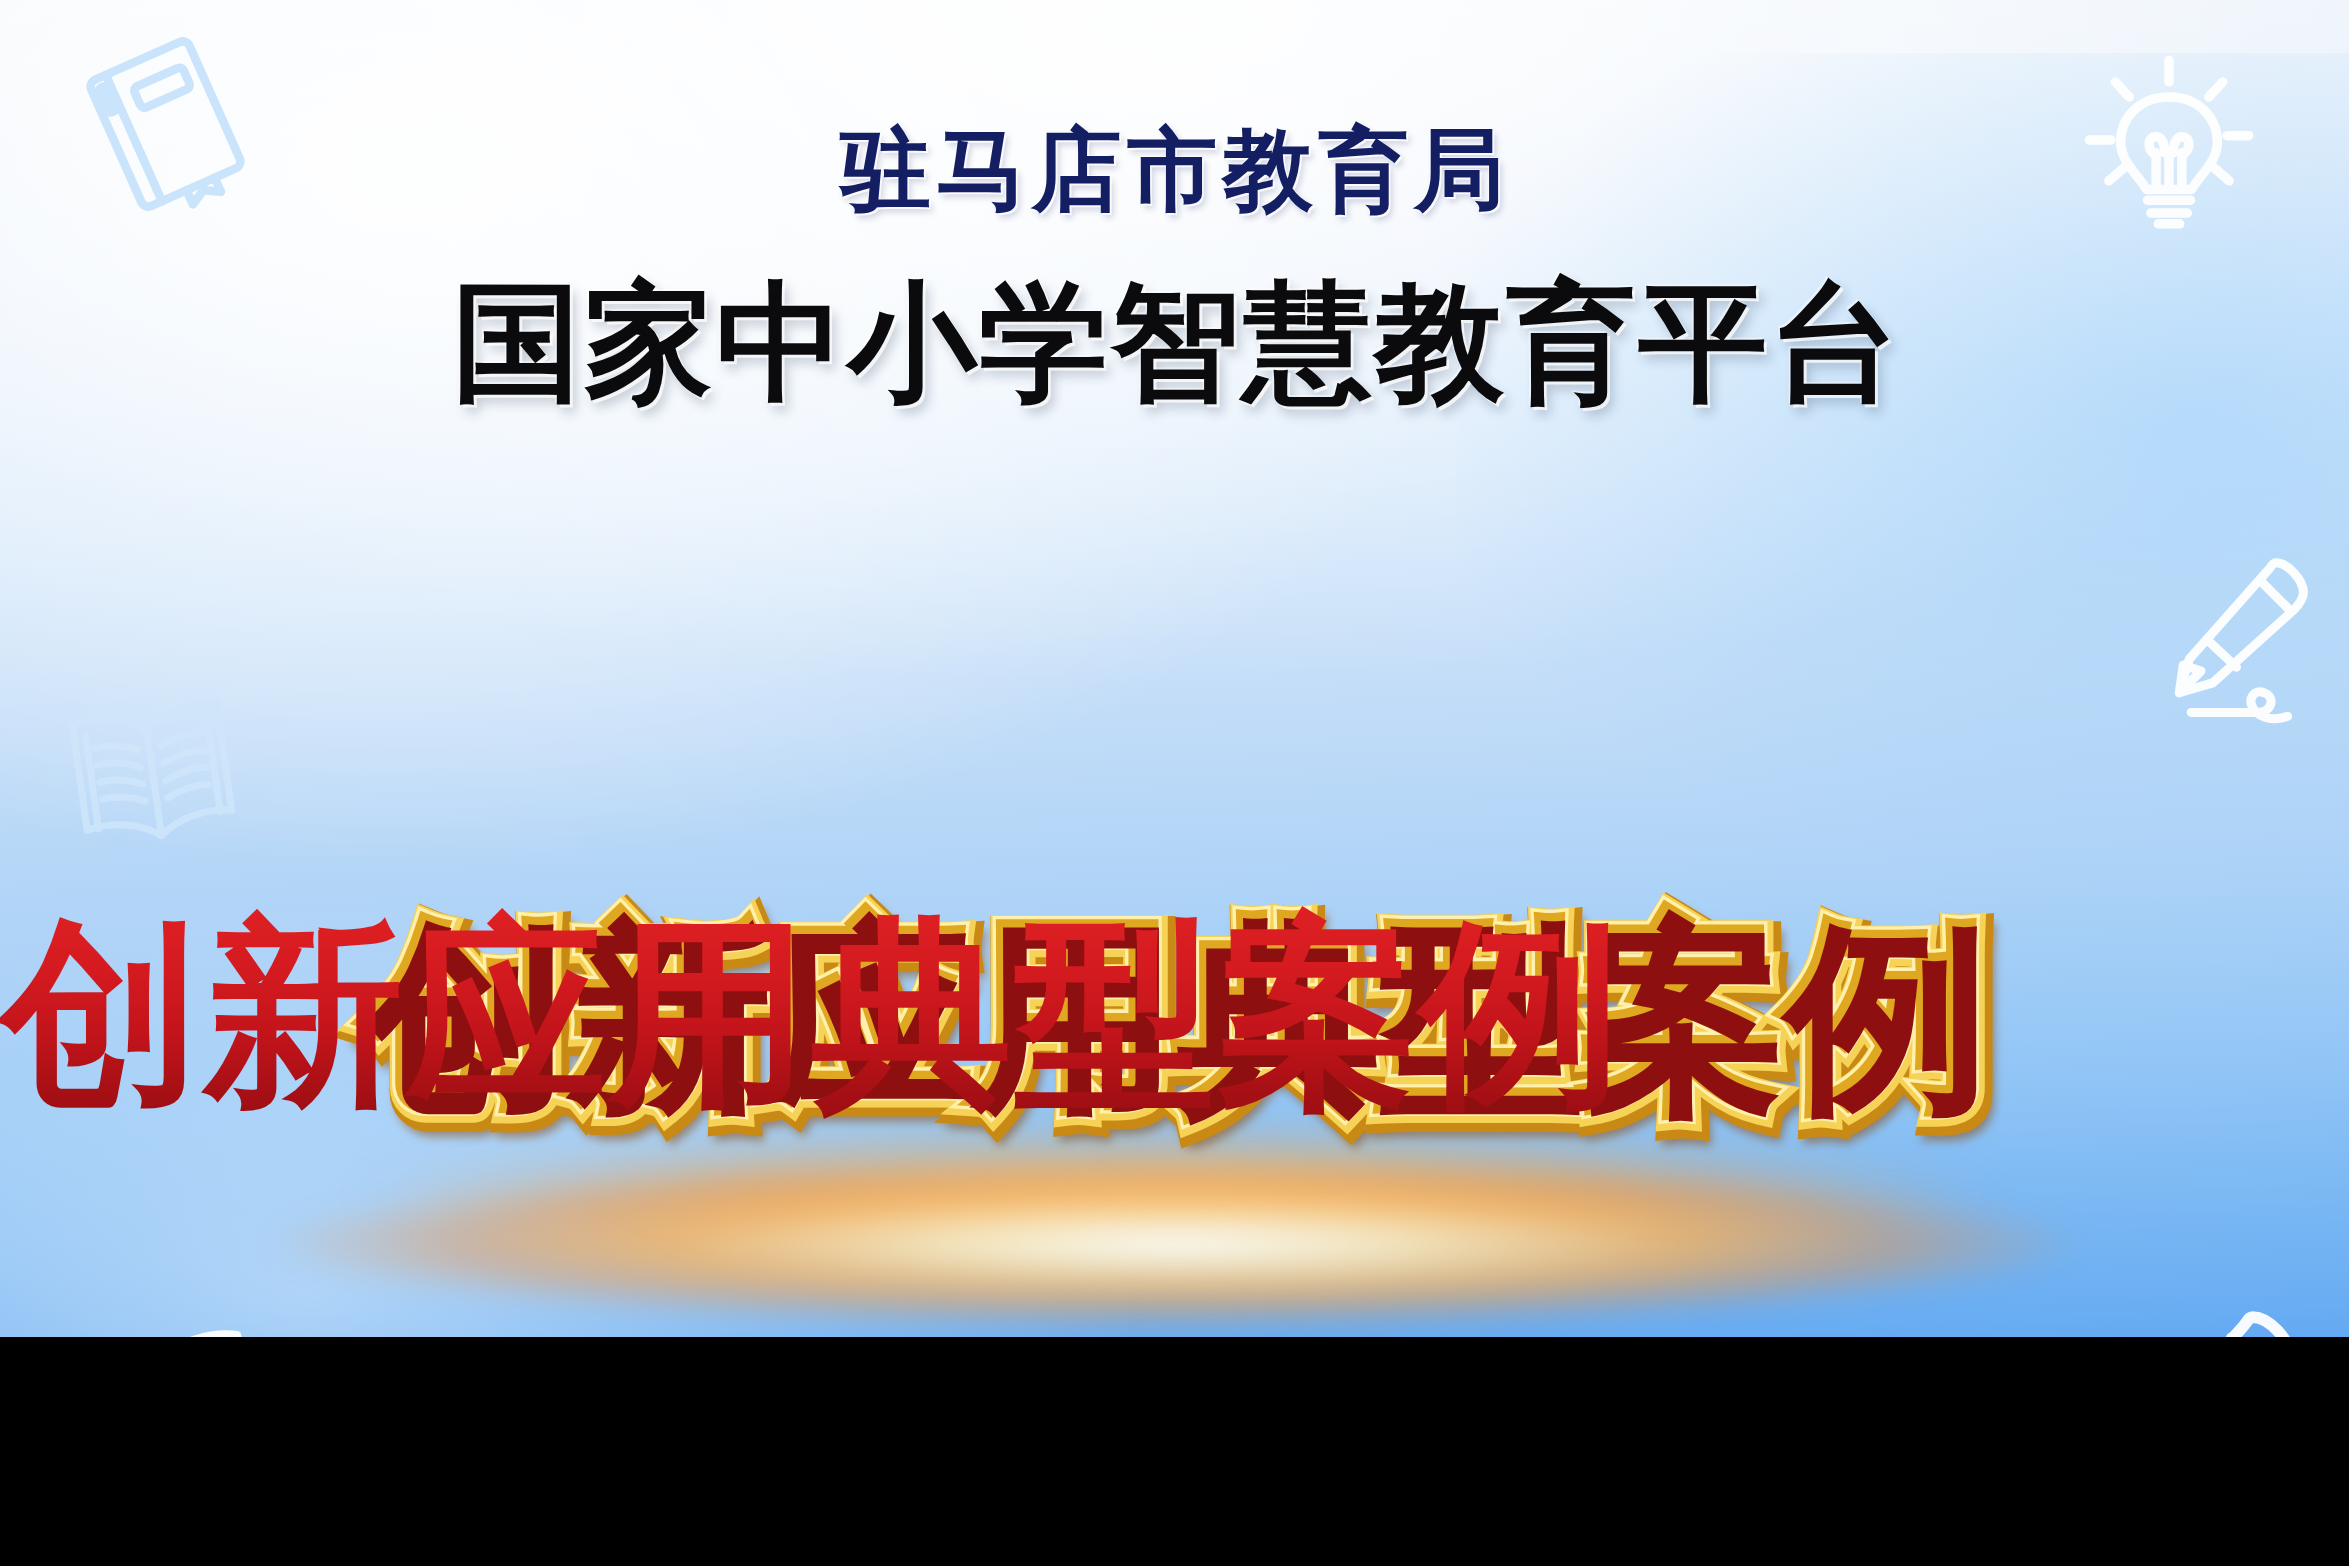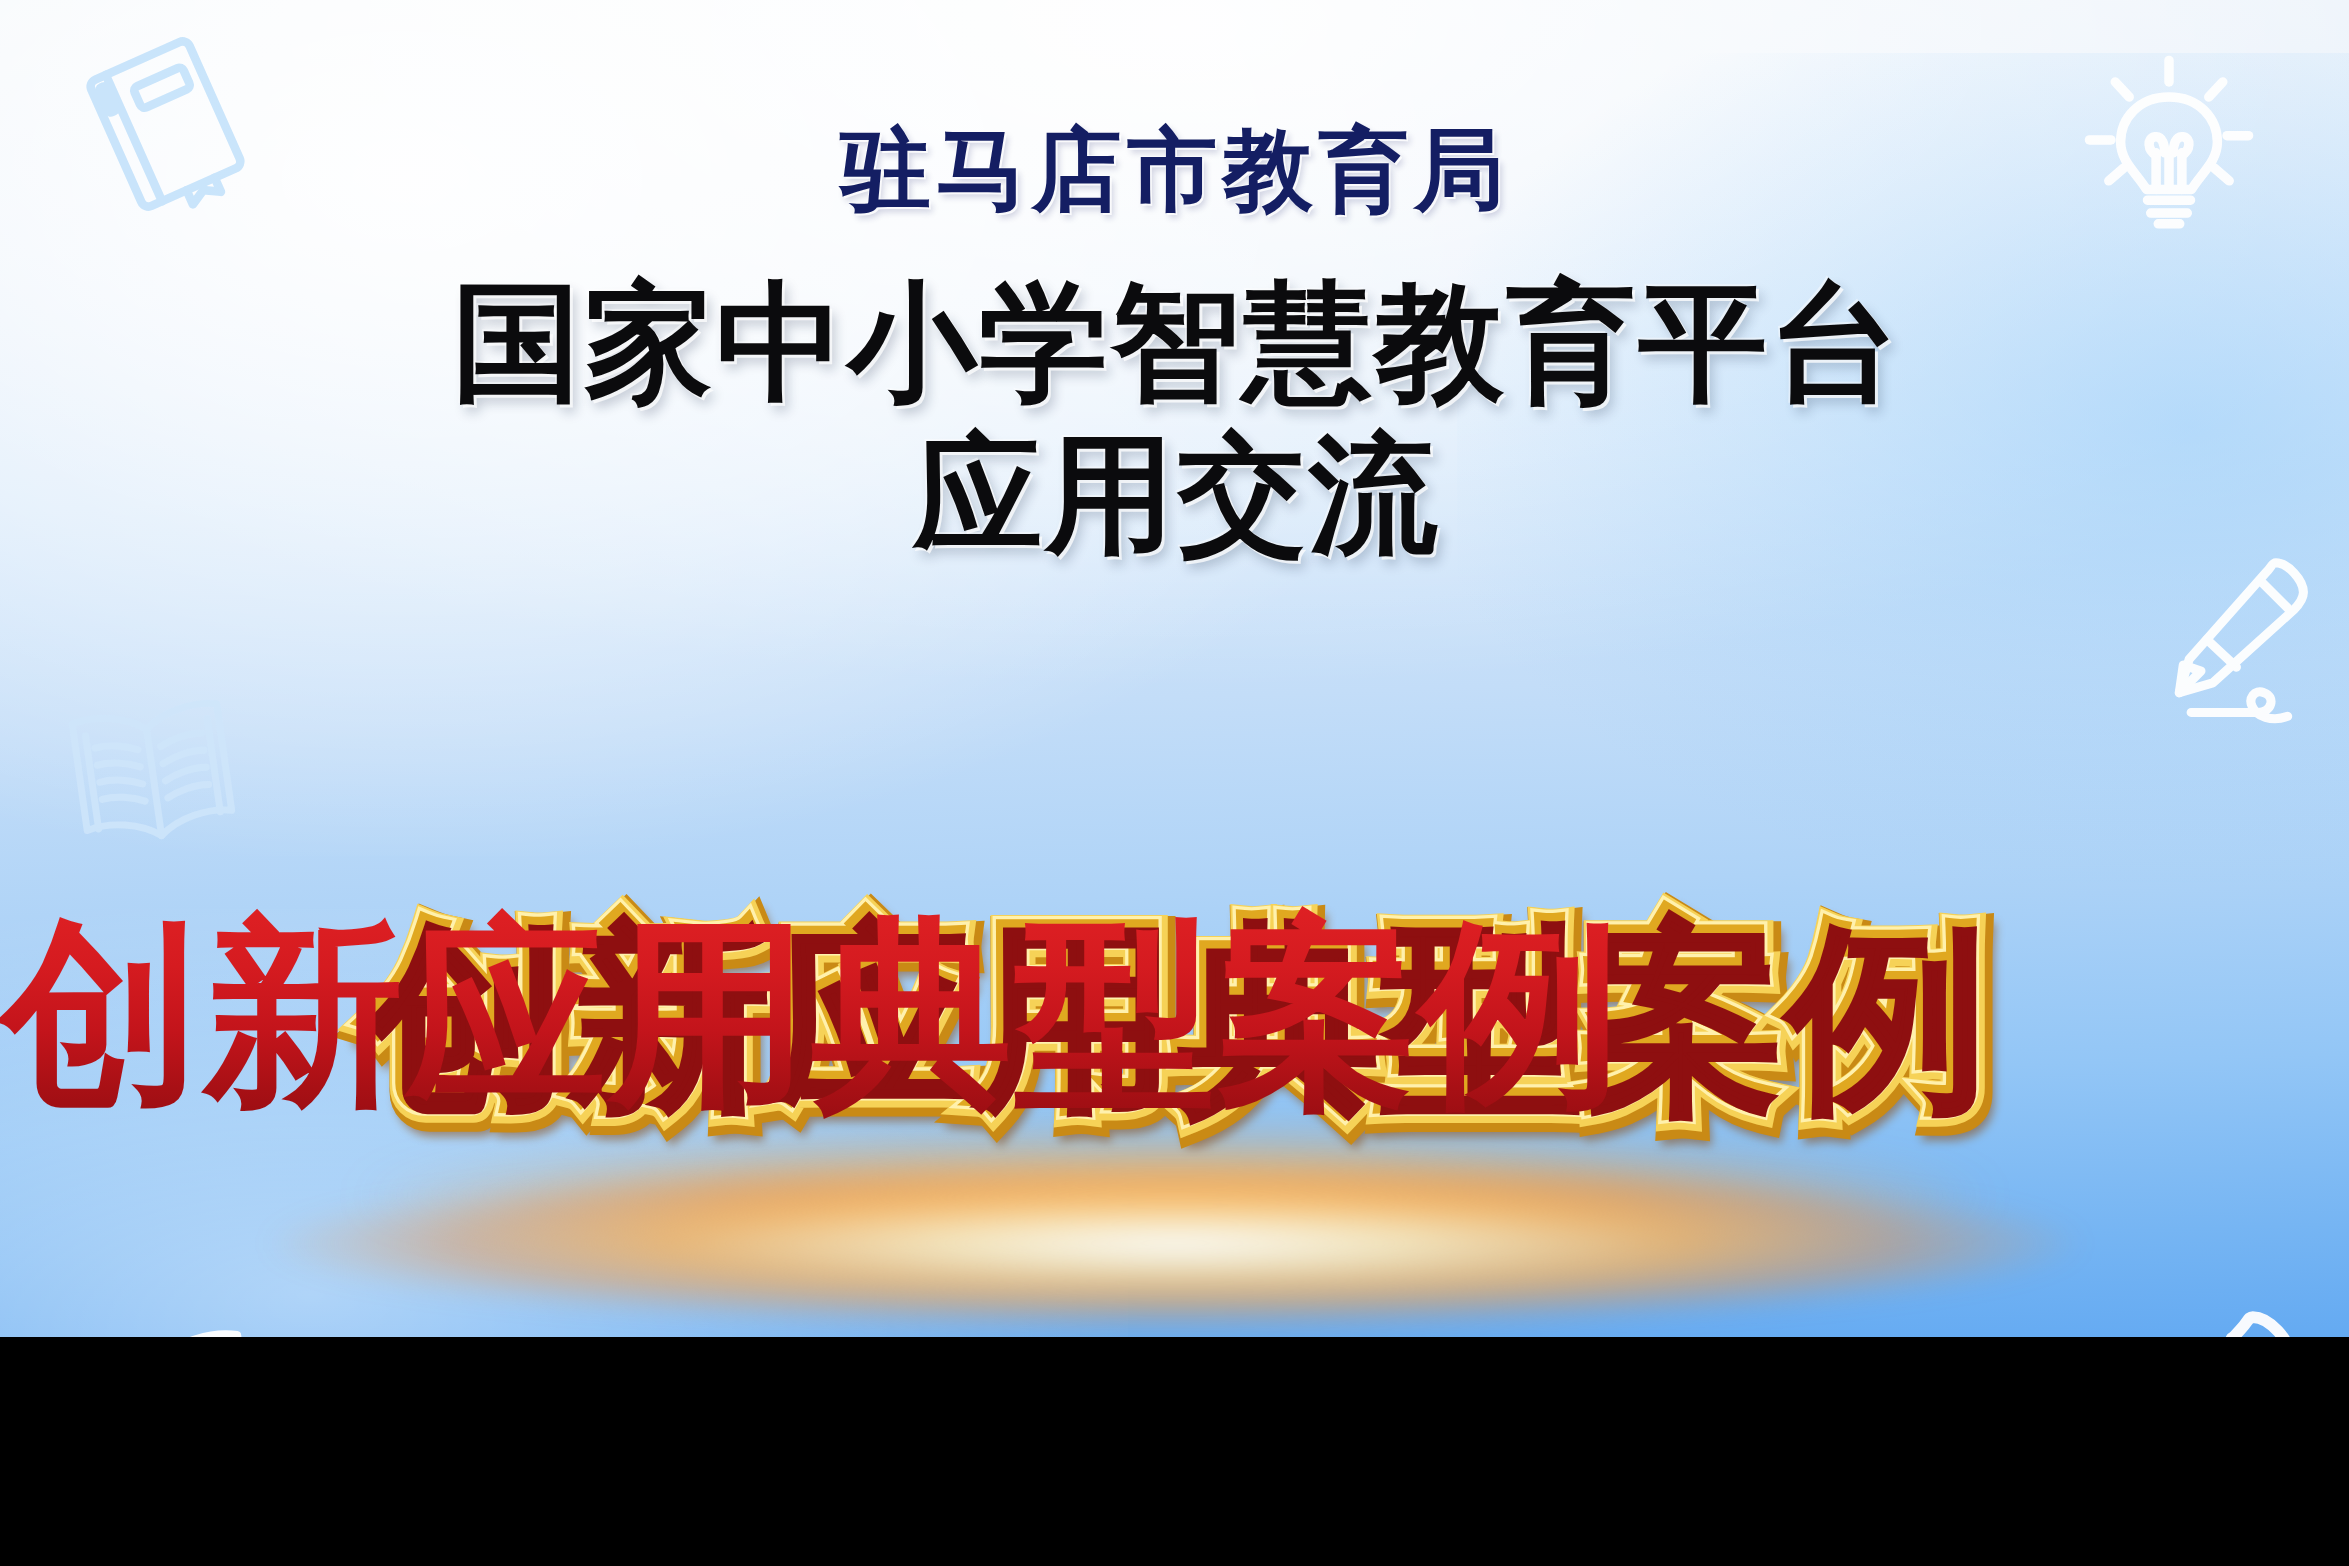--- a/index.html
+++ b/index.html
@@ -299,21 +299,20 @@
         <path d="M16 85 L28 73 L18 69 Z"></path>
       </g>
     </svg>
   </div>
 
   <div class="head">
     <h1 id="org-name">驻马店市教育局</h1>
 
     <div class="main-title">
       <div class="line">国家中小学智慧教育平台</div>
-      <div class="line">应用交流</div>
     </div>
   </div>
 
   <div id="hero-wrap">
     <div id="hero-glow2"></div>
     <div id="hero-glow"></div>
 
     <div id="hero-title">
       <span class="hero-layer hero-shadow">创新应用典型案例</span>
       <span class="hero-layer hero-gold-outer">创新应用典型案例</span>

